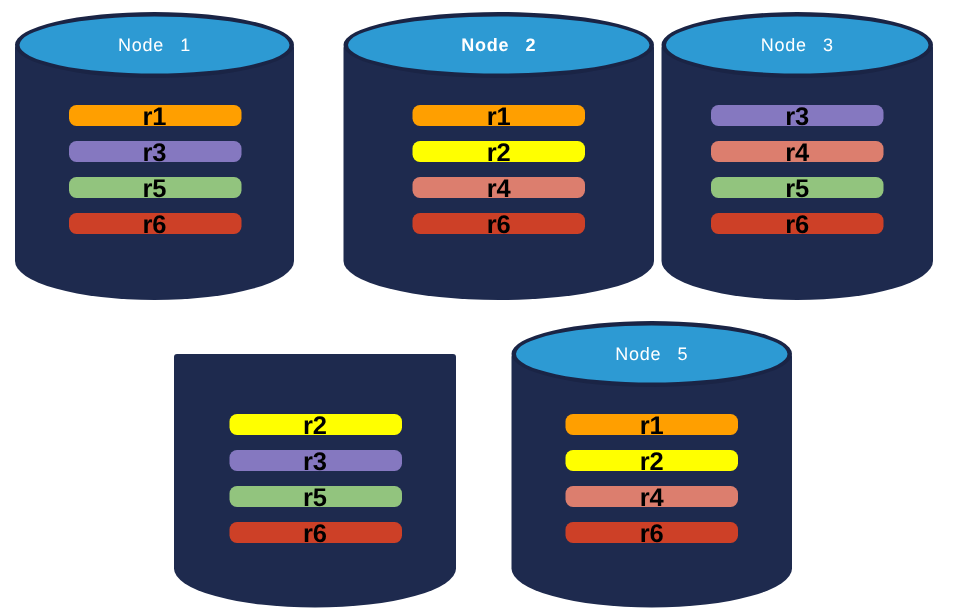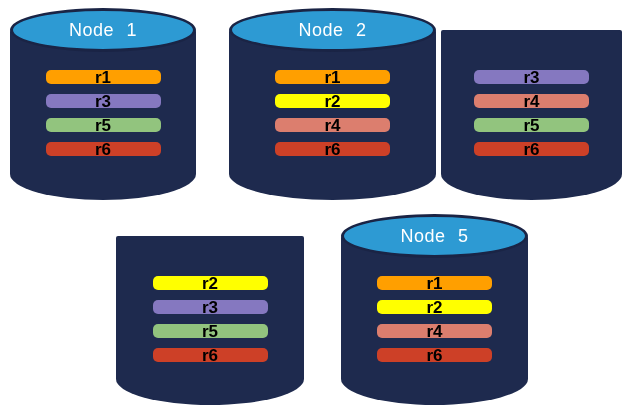--- a/index.html
+++ b/index.html
@@ -37,21 +37,21 @@
     border-radius: 50%;
     border: 3px solid transparent;
     box-sizing: border-box;
     display: flex;
     align-items: center;
     justify-content: center;
     z-index: 2;
   }
   .node .title {
     color: #ffffff;
-    font-size: 18px;
+    font-size: 12px;
     font-weight: 400;
     word-spacing: 7px;
     letter-spacing: 0.5px;
     white-space: nowrap;
   }
   .node .bars {
     position: absolute;
     left: 0;
     right: 0;
     top: 62px;
@@ -101,40 +101,43 @@
           <span style="color: rgb(0, 0, 0);">r5</span>
         </div>
         <div class="bar" style="background: rgb(205, 64, 39);">
           <span style="color: rgb(0, 0, 0);">r6</span>
         </div>
       </div>
     </div>
     <div class="node pos-2">
       <div class="body" style="background: rgb(30, 42, 78);"></div>
       <div class="top" style="background: rgb(45, 154, 211); border-color: rgb(26, 36, 69);">
-        <span class="title" style="color: rgb(255, 255, 255);">Node 2</span>
+        <span class="title" style="color: rgb(255, 255, 255); font-weight: bold;">Node 2</span>
       </div>
       <div class="bars">
 
       <div class="bar" style="background: rgb(255, 159, 0);">
           <span style="color: rgb(0, 0, 0);">r1</span>
         </div>
         <div class="bar" style="background: rgb(255, 255, 0);">
           <span style="color: rgb(0, 0, 0);">r2</span>
         </div>
         <div class="bar" style="background: rgb(220, 126, 110);">
           <span style="color: rgb(0, 0, 0);">r4</span>
         </div>
         <div class="bar" style="background: rgb(205, 64, 39);">
           <span style="color: rgb(0, 0, 0);">r6</span>
         </div>
       </div>
     </div>
     <div class="node pos-3">
       <div class="body" style="background: rgb(30, 42, 78);"></div>
+      <div class="top" style="background: rgb(45, 154, 211); border-color: rgb(26, 36, 69);">
+        <span class="title" style="color: rgb(255, 255, 255);">Node 3</span>
+      </div>
       <div class="bars">
 
       <div class="bar" style="background: rgb(133, 120, 192);">
           <span style="color: rgb(0, 0, 0);">r3</span>
         </div>
         <div class="bar" style="background: rgb(220, 126, 110);">
           <span style="color: rgb(0, 0, 0);">r4</span>
         </div>
         <div class="bar" style="background: rgb(146, 196, 126);">
           <span style="color: rgb(0, 0, 0);">r5</span>

